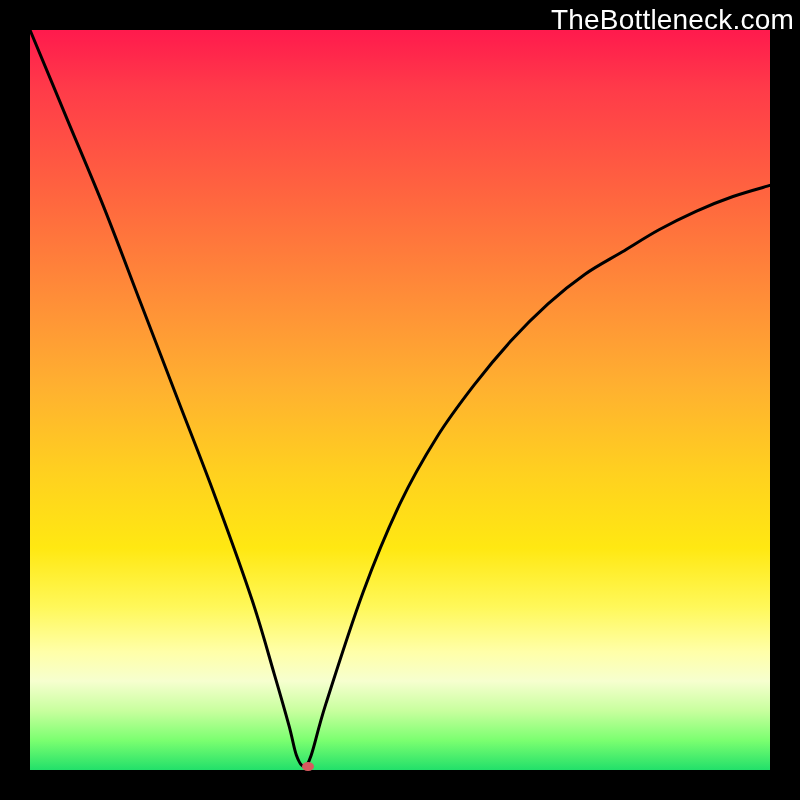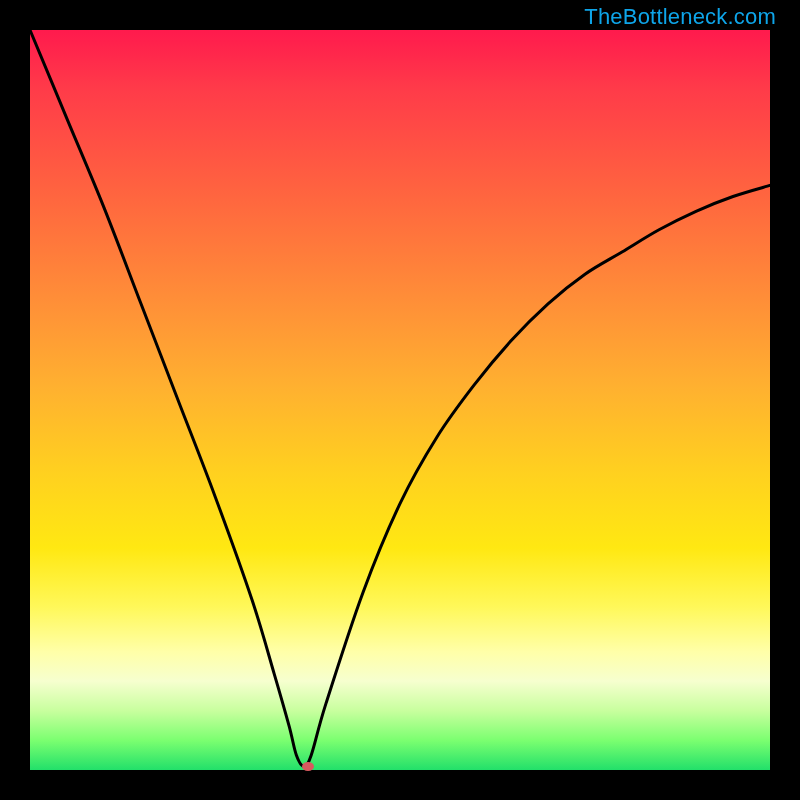--- a/index.html
+++ b/index.html
@@ -39,23 +39,23 @@
       #ffffa8 84%,
       #f6ffcf 88%,
       #c8ff9e 92%,
       #7bff70 96%,
       #22e06a 100%
     );
   }
   .watermark {
     position: absolute;
     top: 4px;
-    right: 24px;
-    color: #0ea5e9;
-    font-size: 22px;
+    right: 6px;
+    color: #ffffff;
+    font-size: 28px;
     font-weight: 500;
     letter-spacing: 0.2px;
     user-select: none;
   }
   svg.curve {
     position: absolute;
     left: 0;
     top: 0;
     width: 740px;
     height: 740px;

